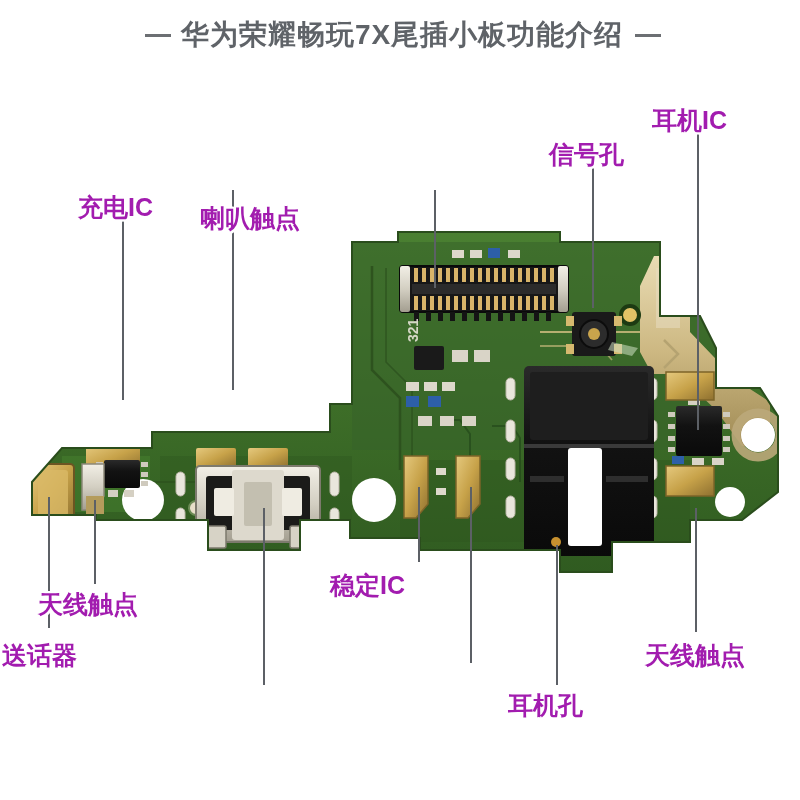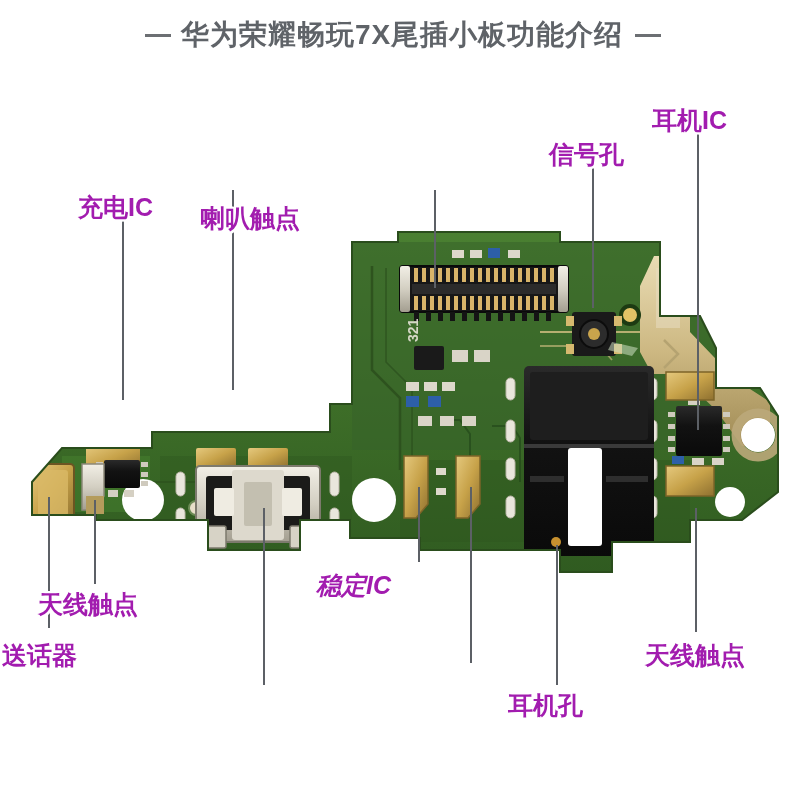--- a/index.html
+++ b/index.html
@@ -357,16 +357,16 @@
     <div class="leader" style="left: 418px; top: 487px; height: 75px;"></div>
     <div class="leader" style="left: 470px; top: 487px; height: 176px;"></div>
     <div class="leader" style="left: 556px; top: 545px; height: 140px;"></div>
     <div class="leader" style="left: 695px; top: 508px; height: 124px;"></div>
     <div class="label" style="left: 78px; top: 195px;">充电IC</div>
     <div class="label" style="left: 200px; top: 168px; margin-top: 38px;">喇叭触点</div>
     <div class="label" style="left: 549px; top: 142px;">信号孔</div>
     <div class="label" style="left: 652px; top: 108px;">耳机IC</div>
     <div class="label" style="left: 38px; top: 592px;">天线触点</div>
     <div class="label" style="left: 2px; top: 643px;">送话器</div>
-    <div class="label" style="left: 316px; top: 573px; font-style: italic;">稳定IC</div>
+    <div class="label" style="left: 330px; top: 573px;">稳定IC</div>
     <div class="label" style="left: 508px; top: 693px;">耳机孔</div>
     <div class="label" style="left: 645px; top: 643px;">天线触点</div>
   </div>
 
 </body></html>

